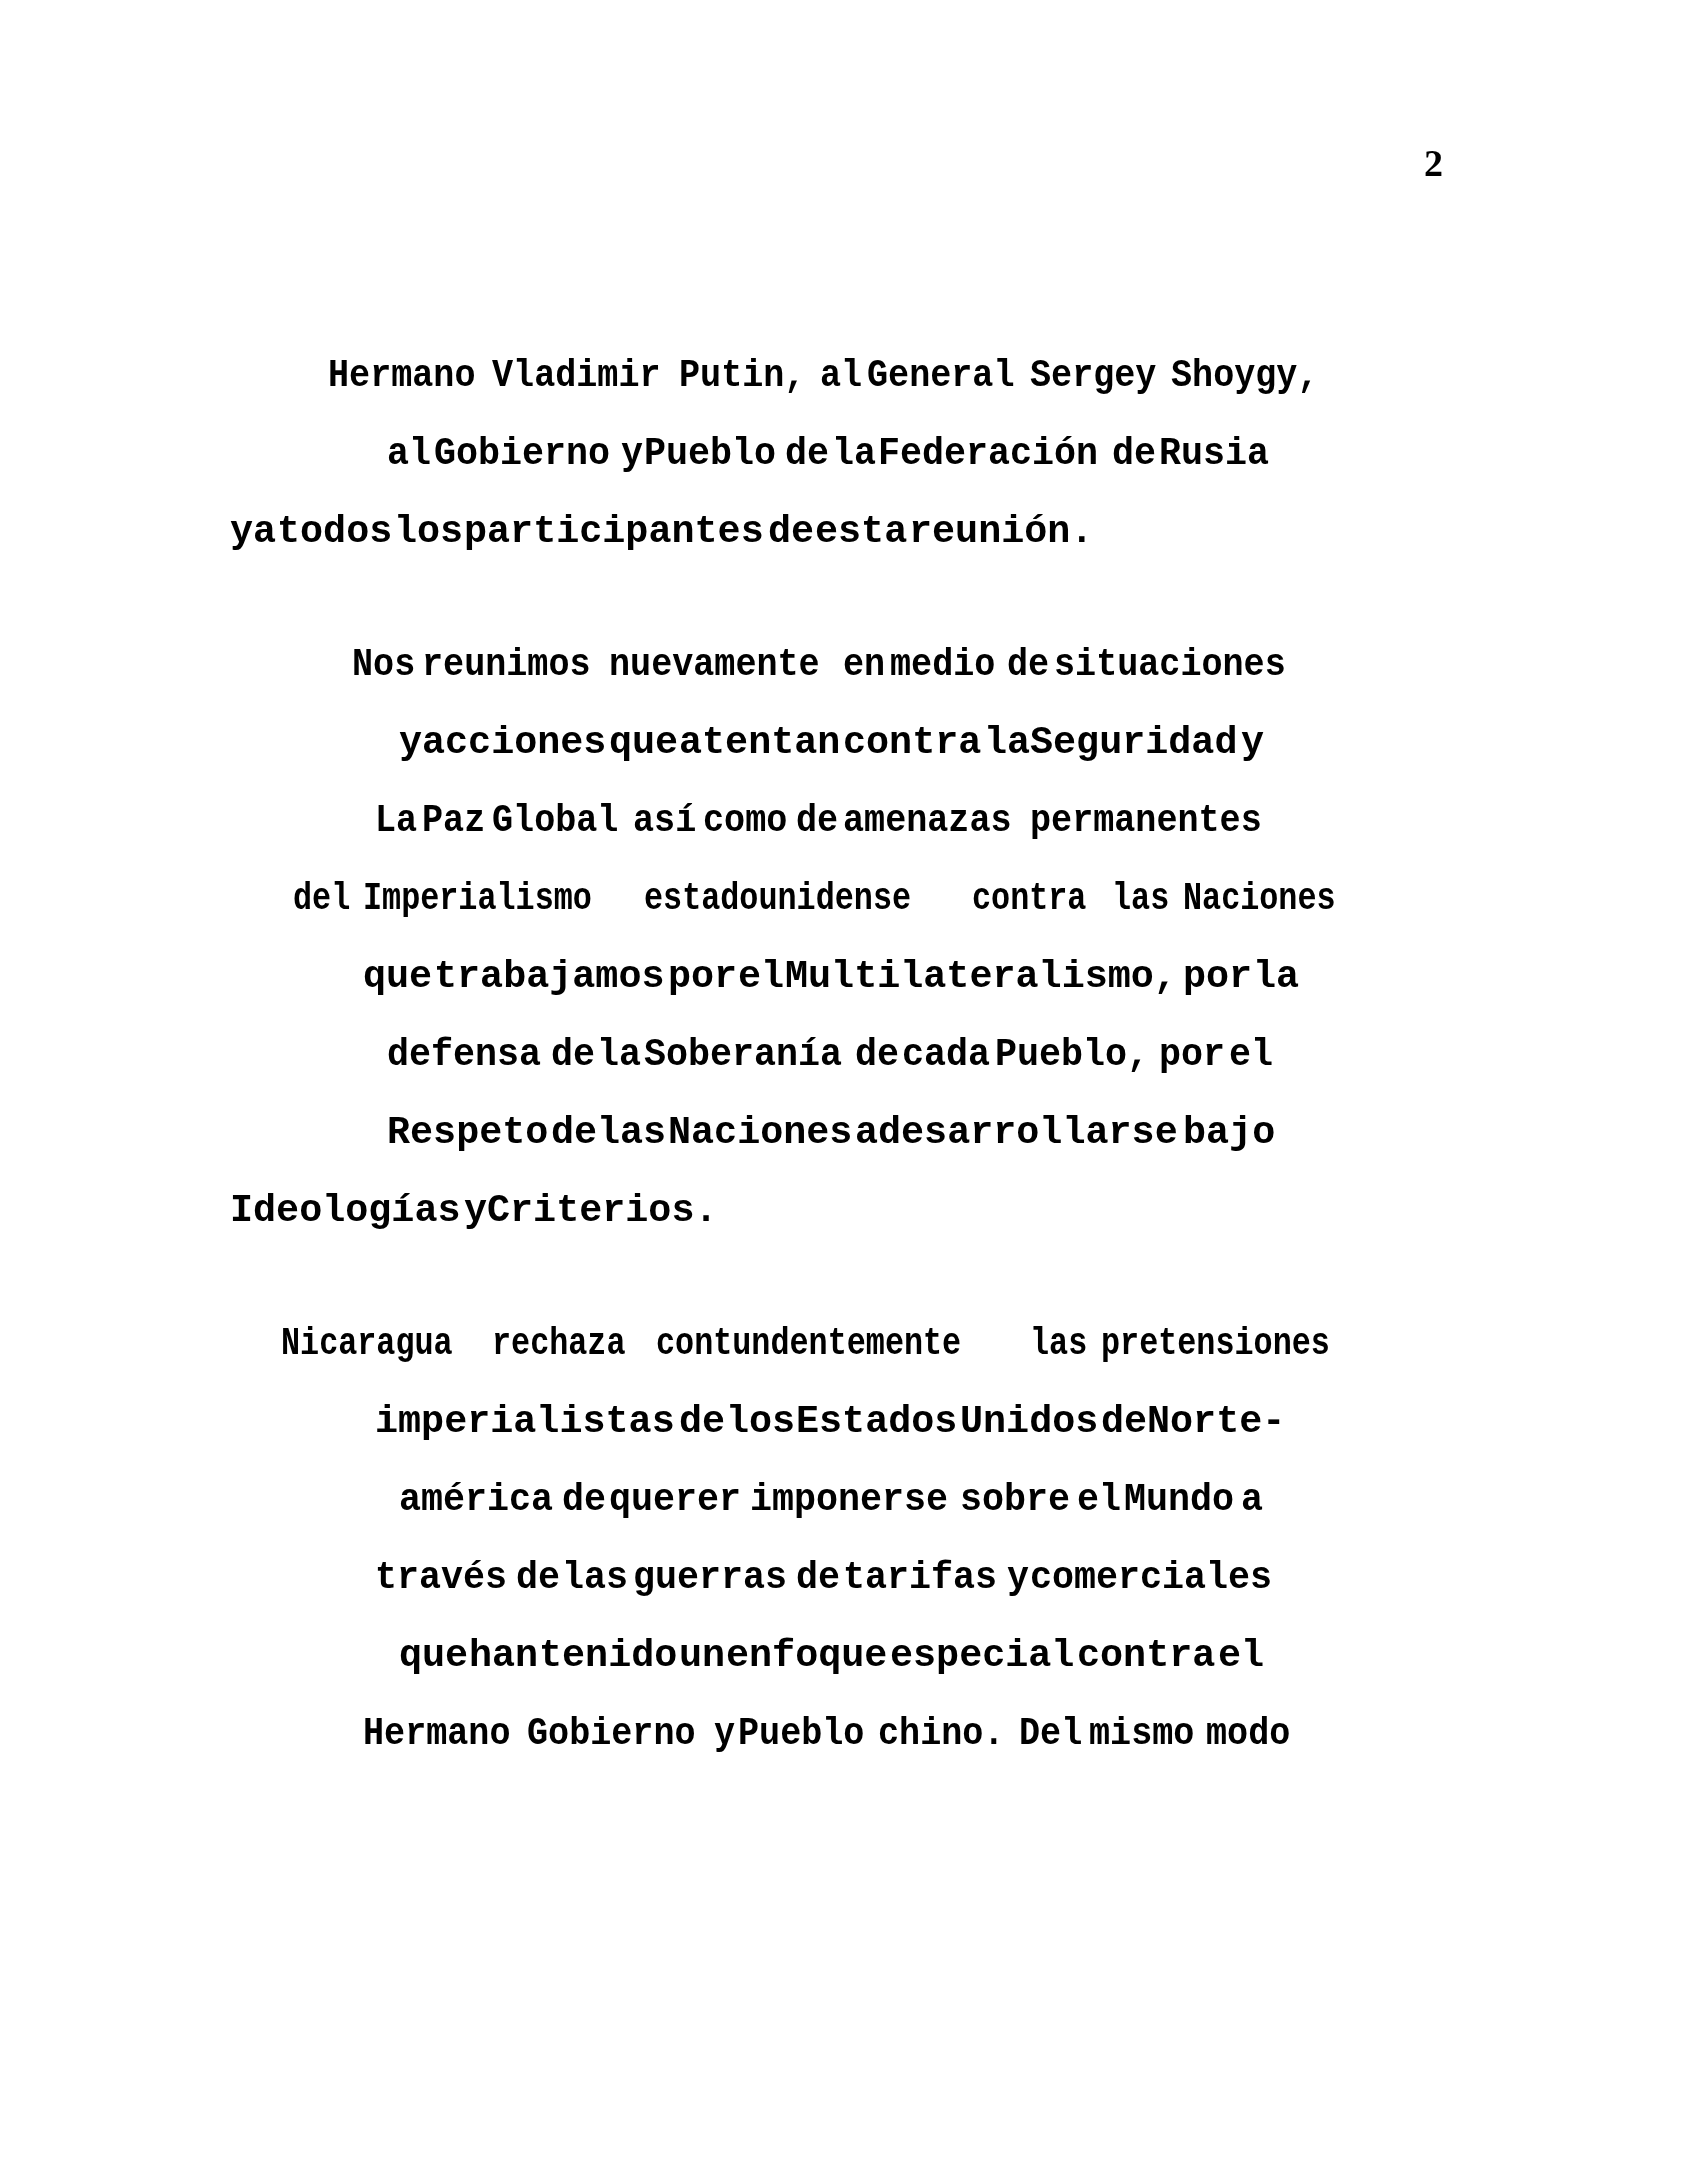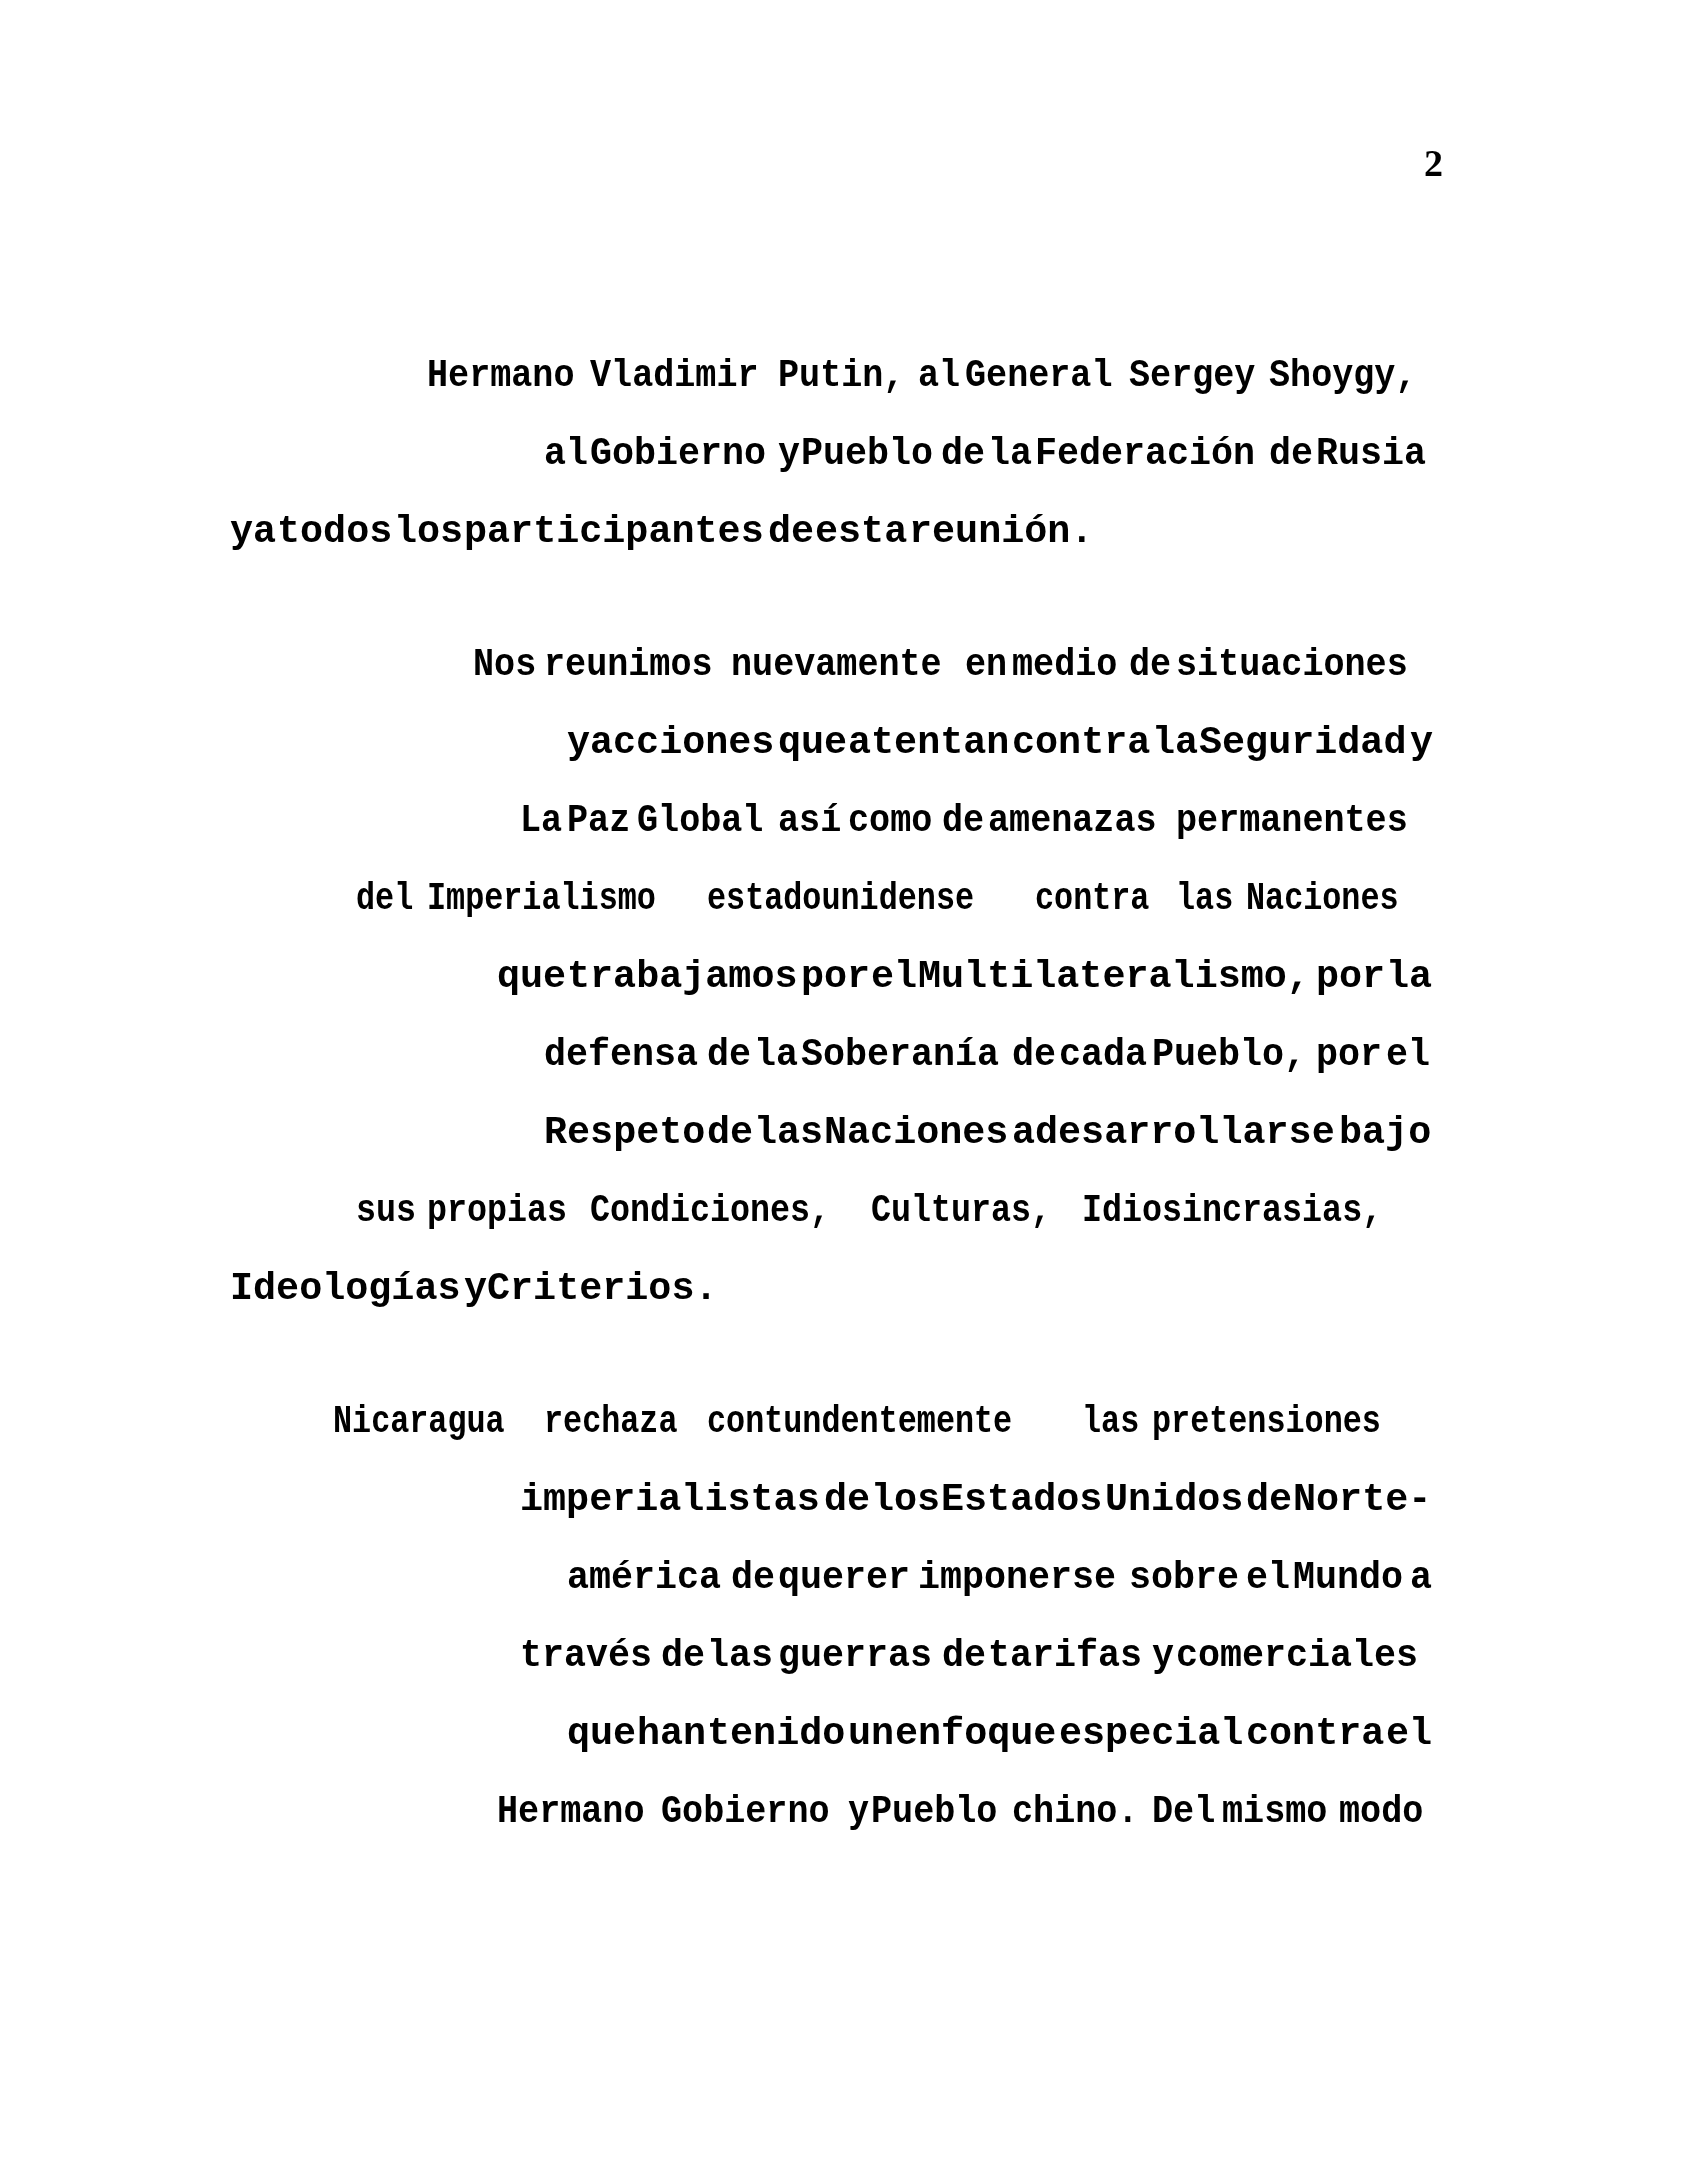--- a/index.html
+++ b/index.html
@@ -46,21 +46,21 @@
 
   .para {
     margin: 0 0 55px 0;
   }
   .para:last-child { margin-bottom: 0; }
 
   
   .line {
     display: flex;
     flex-wrap: nowrap;
-    justify-content: flex-end;
+    justify-content: center;
     align-items: baseline;
     width: 100%;
     height: 78px;
     font-weight: bold;
     font-size: 39px;
     line-height: 78px;
     white-space: pre;
     overflow: visible;
   }
   
@@ -96,21 +96,20 @@
         <div class="line sq1 flush"><span class="w">y</span><span class="w">a</span><span class="w">todos</span><span class="w">los</span><span class="w">participantes</span><span class="w">de</span><span class="w">esta</span><span class="w">reunión.</span></div>
       </div>
       <div class="para">
         <div class="line sq3"><span class="w">Nos</span><span class="w">reunimos</span><span class="w">nuevamente</span><span class="w">en</span><span class="w">medio</span><span class="w">de</span><span class="w">situaciones</span></div>
         <div class="line sq1"><span class="w">y</span><span class="w">acciones</span><span class="w">que</span><span class="w">atentan</span><span class="w">contra</span><span class="w">la</span><span class="w">Seguridad</span><span class="w">y</span></div>
         <div class="line sq3"><span class="w">La</span><span class="w">Paz</span><span class="w">Global</span><span class="w">así</span><span class="w">como</span><span class="w">de</span><span class="w">amenazas</span><span class="w">permanentes</span></div>
         <div class="line sq5"><span class="w">del</span><span class="w">Imperialismo</span><span class="w">estadounidense</span><span class="w">contra</span><span class="w">las</span><span class="w">Naciones</span></div>
         <div class="line sq1"><span class="w">que</span><span class="w">trabajamos</span><span class="w">por</span><span class="w">el</span><span class="w">Multilateralismo,</span><span class="w">por</span><span class="w">la</span></div>
         <div class="line sq2"><span class="w">defensa</span><span class="w">de</span><span class="w">la</span><span class="w">Soberanía</span><span class="w">de</span><span class="w">cada</span><span class="w">Pueblo,</span><span class="w">por</span><span class="w">el</span></div>
         <div class="line sq1"><span class="w">Respeto</span><span class="w">de</span><span class="w">las</span><span class="w">Naciones</span><span class="w">a</span><span class="w">desarrollarse</span><span class="w">bajo</span></div>
-        <div class="line sq4"><span class="w">sus</span><span class="w">propias</span><span class="w">Condiciones,</span><span class="w">Culturas,</span><span class="w">Idiosincrasias,</span></div>
         <div class="line sq1 flush"><span class="w">Ideologías</span><span class="w">y</span><span class="w">Criterios.</span></div>
       </div>
       <div class="para">
         <div class="line sq5"><span class="w">Nicaragua</span><span class="w">rechaza</span><span class="w">contundentemente</span><span class="w">las</span><span class="w">pretensiones</span></div>
         <div class="line sq1"><span class="w">imperialistas</span><span class="w">de</span><span class="w">los</span><span class="w">Estados</span><span class="w">Unidos</span><span class="w">de</span><span class="w">Norte-</span></div>
         <div class="line sq2"><span class="w">américa</span><span class="w">de</span><span class="w">querer</span><span class="w">imponerse</span><span class="w">sobre</span><span class="w">el</span><span class="w">Mundo</span><span class="w">a</span></div>
         <div class="line sq2"><span class="w">través</span><span class="w">de</span><span class="w">las</span><span class="w">guerras</span><span class="w">de</span><span class="w">tarifas</span><span class="w">y</span><span class="w">comerciales</span></div>
         <div class="line sq1"><span class="w">que</span><span class="w">han</span><span class="w">tenido</span><span class="w">un</span><span class="w">enfoque</span><span class="w">especial</span><span class="w">contra</span><span class="w">el</span></div>
         <div class="line sq3"><span class="w">Hermano</span><span class="w">Gobierno</span><span class="w">y</span><span class="w">Pueblo</span><span class="w">chino.</span><span class="w">Del</span><span class="w">mismo</span><span class="w">modo</span></div>
       </div>

